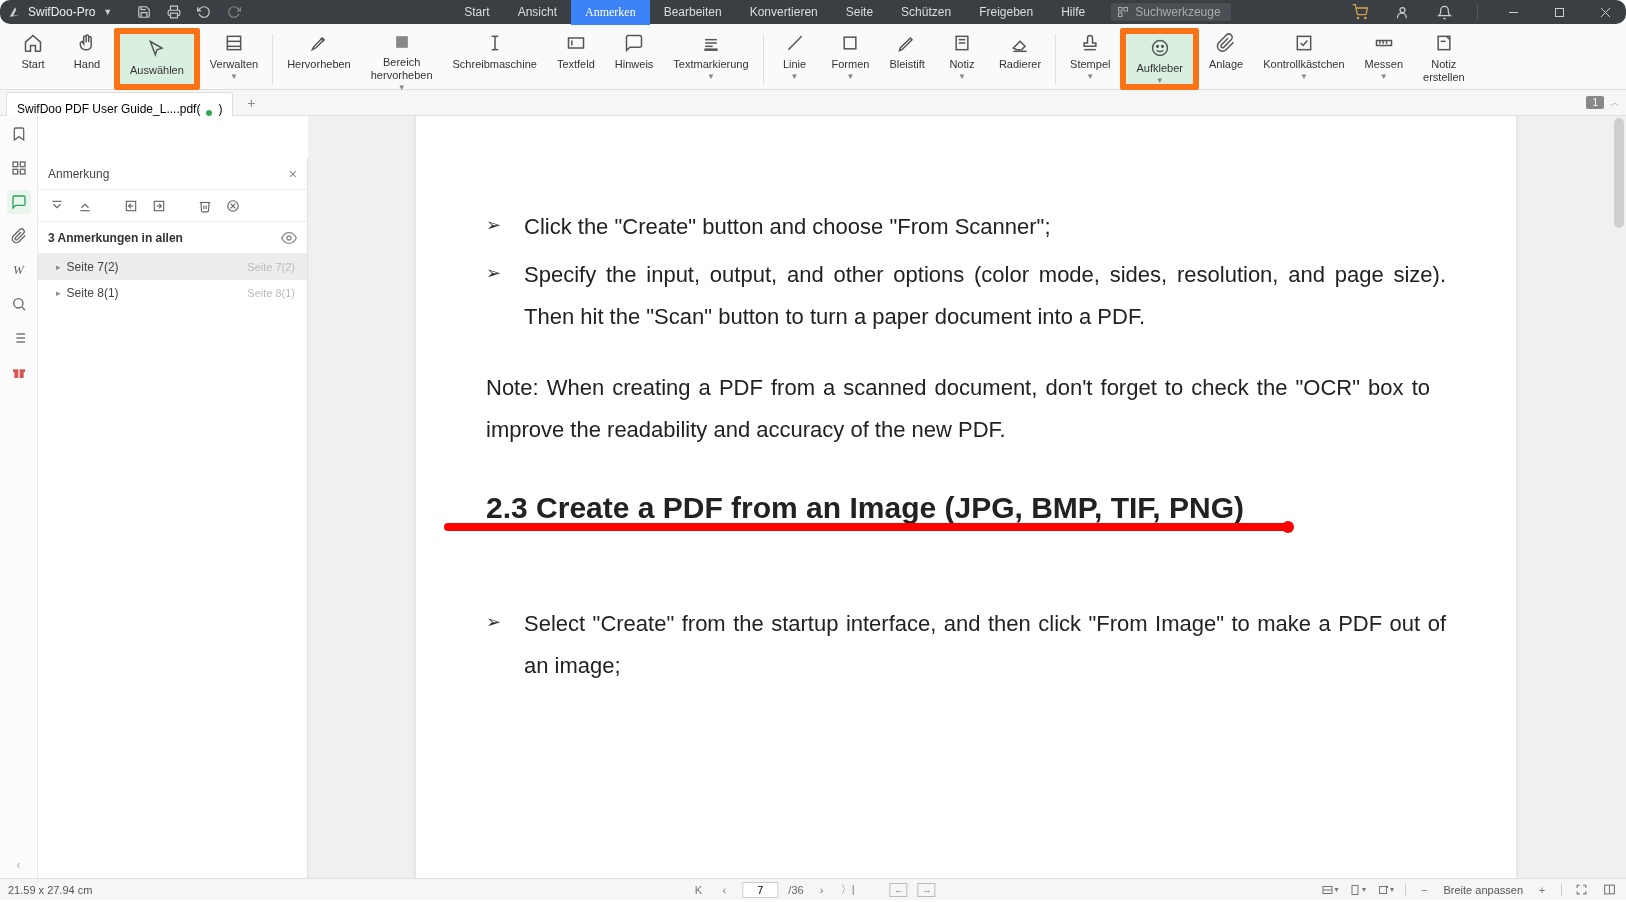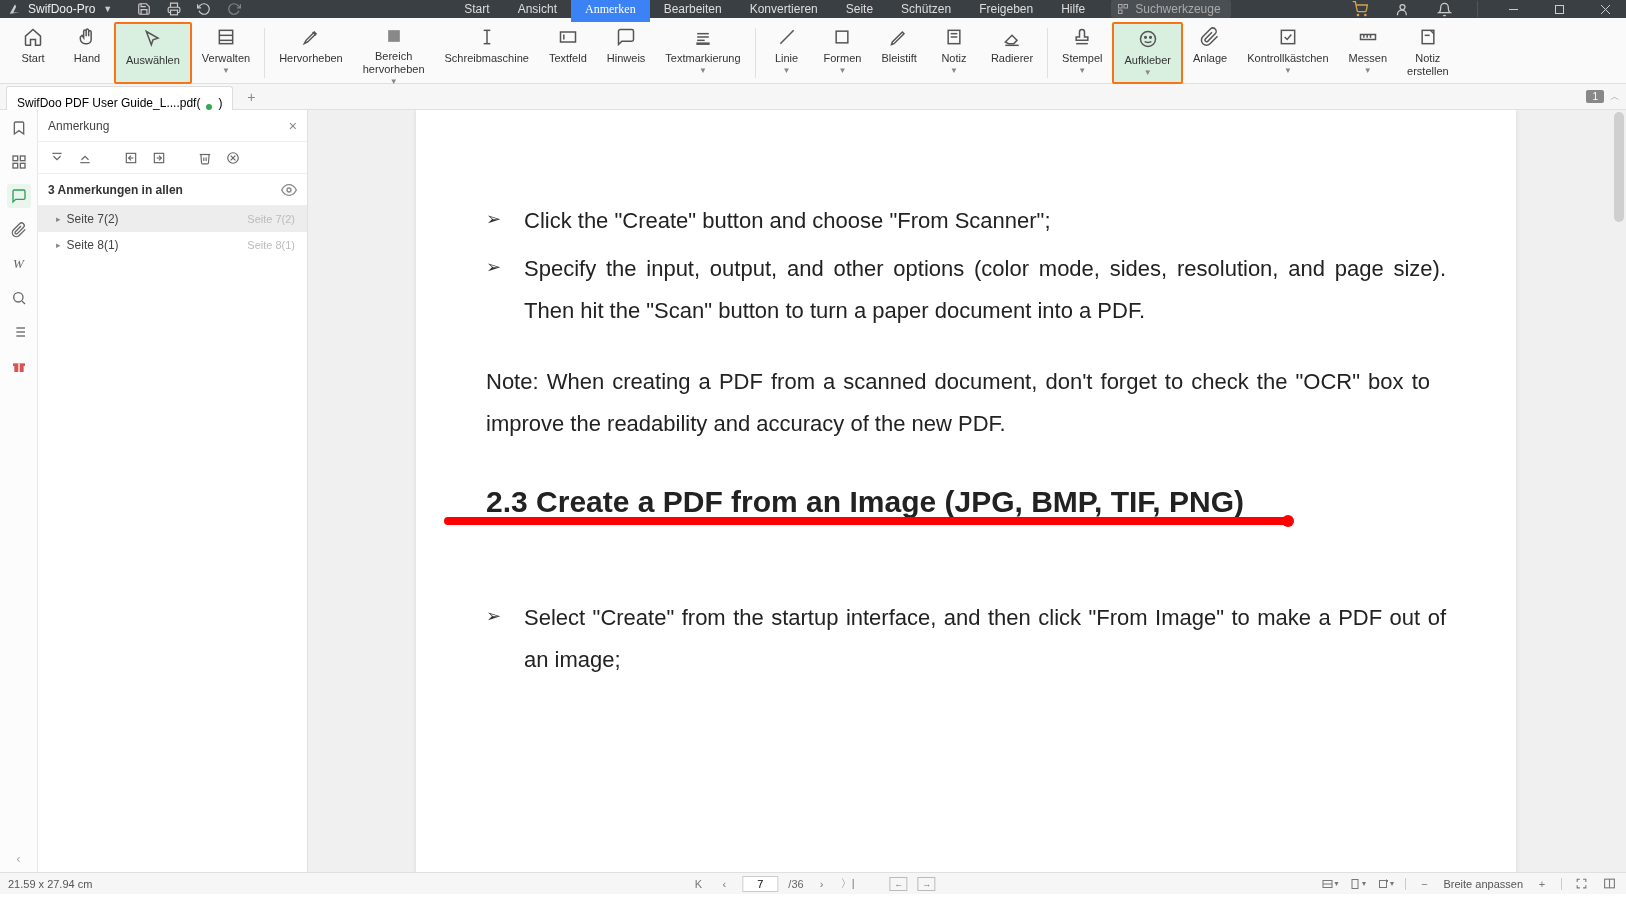--- a/index.html
+++ b/index.html
@@ -1,21 +1,21 @@
 <!DOCTYPE html>
 <html><head>
 <meta charset="utf-8">
 <style>
 * { box-sizing: border-box; margin: 0; padding: 0; font-family: "Segoe UI", Tahoma, sans-serif; }
 html, body { width: 1626px; height: 902px; overflow: hidden; background: #fff; }
 
 
 .titlebar {
-  height: 18px; background: #3a3f44; display: flex; align-items: center;
-  color: #ddd; font-size: 12px; user-select: none;
+  height: 24px; background: #3a3f44; display: flex; align-items: center;
+  color: #ddd; font-size: 12px; user-select: none; border-radius: 10px;
 }
 .titlebar .left { display: flex; align-items: center; gap: 6px; padding: 0 8px; }
 .titlebar .brand-icon { width: 14px; height: 14px; display:inline-block; }
 .titlebar .brand-icon svg { width:14px; height:14px; }
 .titlebar .brand-name { font-size: 12px; color: #eee; }
 .titlebar .caret { font-size: 9px; margin-left: 2px; color:#ccc; }
 .titlebar .qa-icons { display:flex; align-items:center; gap:14px; margin-left:18px; }
 .titlebar .qa-icons .ic { width:16px; height:16px; display:flex; align-items:center; justify-content:center; color:#ccc; cursor:pointer; }
 .titlebar .menu { display: flex; align-items: stretch; margin-left: 200px; height:26px; }
 .titlebar .menu .mi { padding: 0 14px; display:flex; align-items:center; cursor:pointer; font-size:12px; }
@@ -31,21 +31,21 @@
   height: 66px; background:#fafafa; border-bottom:1px solid #e0e0e0;
   display:flex; align-items:flex-start; padding:4px 6px 0 6px; gap:0;
 }
 .rb-group { display:flex; height:62px; }
 .rb-item {
   display:flex; flex-direction:column; align-items:center; justify-content:flex-start;
   padding:4px 10px 2px 10px; font-size:11px; color:#333; cursor:pointer; min-width:54px;
   text-align:center; line-height:1.2;
 }
 .rb-item .ico { width:22px; height:22px; margin-bottom:4px; display:flex; align-items:center; justify-content:center; color:#555; }
-.rb-item.active { background:#d9efe0; border:2px solid #f97316; border-radius:2px; }
+.rb-item.active { background:#d9efe0; border:6px solid #f97316; border-radius:2px; }
 .rb-item .arrow-down { font-size:8px; color:#888; margin-top:1px; }
 .rb-sep { width:1px; background:#e0e0e0; margin:6px 4px; height:50px; }
 
 
 .tabstrip {
   height:26px; background:#f6f6f6; border-bottom:1px solid #e0e0e0;
   display:flex; align-items:center; padding-left:6px; position:relative;
 }
 .tab {
   display:flex; align-items:flex-end; padding:0 10px; height:24px; font-size:12px;
@@ -62,21 +62,21 @@
 .main { display:flex; height:calc(902px - 26px - 66px - 26px - 22px); }
 
 
 .rail { width:38px; background:#fcfcfc; border-right:1px solid #e8e8e8; display:flex; flex-direction:column; align-items:center; padding-top:6px; gap:10px; position:relative; }
 .rail .ri { width:24px; height:24px; display:flex; align-items:center; justify-content:center; color:#666; cursor:pointer; border-radius:3px; }
 .rail .ri.active { color:#2e9e5b; background:#eaf5ee; }
 .rail .ri.gift { color:#d9534f; }
 .rail .collapse { position:absolute; bottom:6px; color:#aaa; font-size:12px; cursor:pointer; }
 
 
-.panel { width:270px; background:#fff; border-right:1px solid #e0e0e0; display:flex; flex-direction:column; }
+.panel { width:270px; background:#fff; border-right:1px solid #e0e0e0; display:flex; flex-direction:column;margin-top:42px; }
 .panel-header { height:32px; display:flex; align-items:center; justify-content:space-between; padding:0 10px; border-bottom:1px solid #eee; font-size:12px; color:#444; }
 .panel-header .close { font-size:14px; color:#888; cursor:pointer; }
 .panel-tools { height:32px; display:flex; align-items:center; gap:10px; padding:0 10px; border-bottom:1px solid #eee; }
 .panel-tools .pt { width:18px; height:18px; display:flex; align-items:center; justify-content:center; color:#666; cursor:pointer; }
 .panel-count { height:32px; display:flex; align-items:center; justify-content:space-between; padding:0 10px; font-size:12px; font-weight:600; color:#333; border-bottom:1px solid #eee; }
 .panel-count .eye { color:#888; cursor:pointer; font-size:14px; font-weight:normal; }
 .panel-list { flex:1; overflow:auto; }
 .pl-item { display:flex; align-items:center; justify-content:space-between; padding:6px 12px 6px 18px; font-size:12px; color:#444; cursor:pointer; }
 .pl-item.sel { background:#ededed; }
 .pl-item .chevr { font-size:9px; color:#888; margin-right:6px; }

